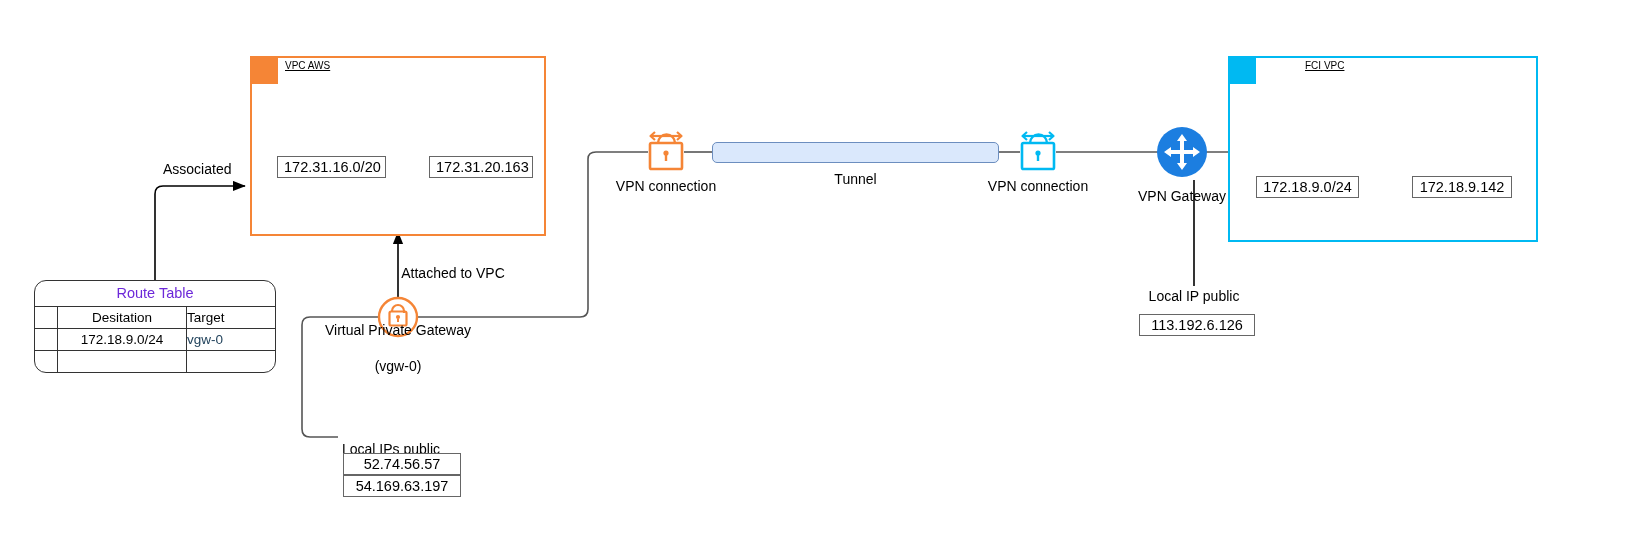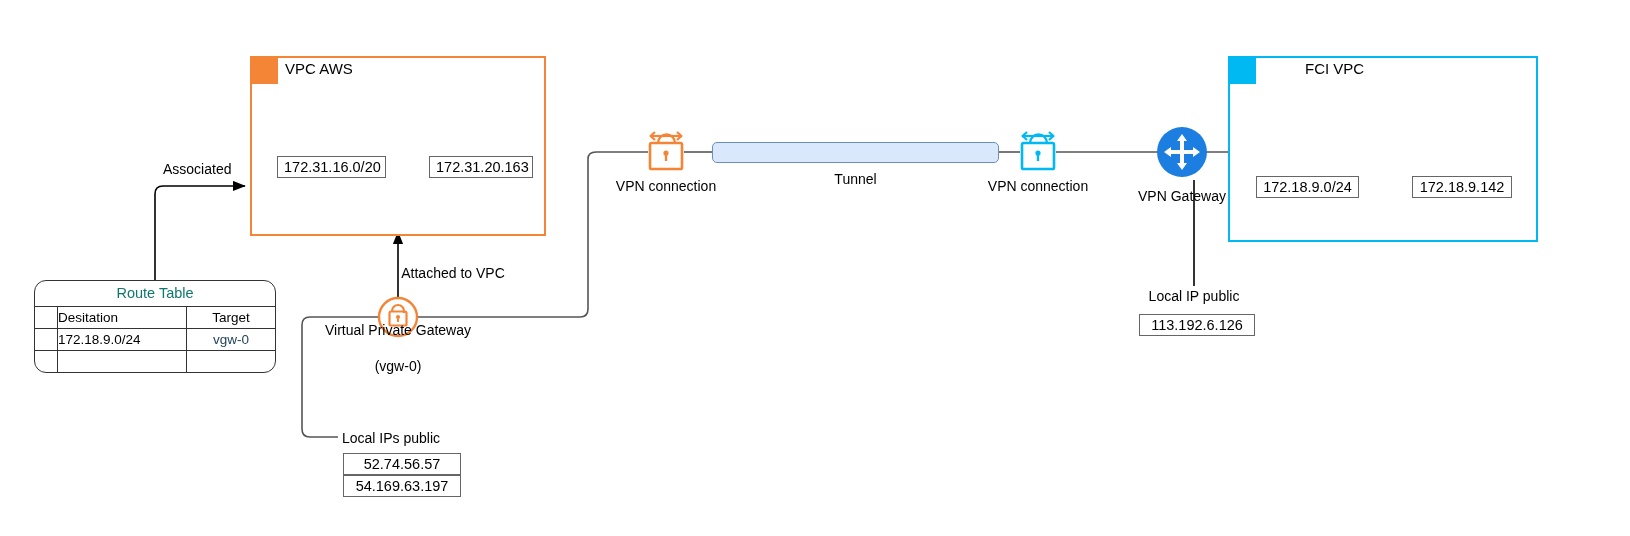--- a/index.html
+++ b/index.html
@@ -20,21 +20,21 @@
   .vpc-box.fci  { border: 2px solid #00b9f2; }
 
   .vpc-badge {
     position: absolute; width: 26px; height: 26px;
     display: flex; align-items: center; justify-content: center;
   }
   .vpc-badge.aws { background: #f58536; }
   .vpc-badge.fci { background: #00b9f2; }
 
   .vpc-title {
-    position: absolute; font-size: 15px; color: #000; white-space: nowrap;
+    position: absolute; font-size: 10px; color: #000; white-space: nowrap; text-decoration: underline;
   }
 
   
   .ipbox {
     position: absolute; box-sizing: border-box;
     border: 1.6px solid #666666; background: #ffffff;
     font-size: 14.5px; color: #000000; text-align: center;
     line-height: 20px; height: 22px; padding: 0 6px;
     white-space: nowrap;
   }
@@ -54,30 +54,30 @@
   }
 
   
   .route-table {
     position: absolute; box-sizing: border-box;
     border: 1.6px solid #333333; border-radius: 12px;
     background: #ffffff; overflow: hidden;
   }
   .rt-title {
     height: 25px; line-height: 25px; text-align: center;
-    font-size: 14.5px; color: #0f766e;
+    font-size: 14.5px; color: #6d28d9;
     border-bottom: 1.4px solid #333333;
   }
   .rt-row { display: flex; height: 21px; }
   .rt-row.hdr { border-bottom: 1.4px solid #333333; }
   .rt-row.data { border-bottom: 1.4px solid #333333; }
   .rt-c0 { width: 22px; border-right: 1.4px solid #333333; }
   .rt-c1 { width: 128px; border-right: 1.4px solid #333333;
-           font-size: 13.5px; line-height: 21px; }
-  .rt-c2 { flex: 1; text-align: center; font-size: 13.5px; line-height: 21px; }
+           text-align: center; font-size: 13.5px; line-height: 21px; }
+  .rt-c2 { flex: 1; font-size: 13.5px; line-height: 21px; }
   .rt-c2.tgt { color: #23445d; }
 
   
   svg.overlay { position: absolute; left: 0; top: 0; width: 1630px; height: 536px; pointer-events: none; }
 </style>
 </head>
 <body>
 
 <div id="canvas">
 
@@ -220,21 +220,21 @@
   <div class="tlabel center" style="left:958px; top:178px; width:160px;">VPN connection</div>
 
   <div class="tlabel center" style="left:1112px; top:188px; width:140px;">VPN Gateway</div>
   <div class="tlabel center" style="left:1124px; top:288px; width:140px;">Local IP public</div>
   <div class="ipbox" style="left:1139px; top:314px; width:116px;">113.192.6.126</div>
 
   <div class="tlabel center" style="left:328px; top:265px; width:250px;">Attached to VPC</div>
   <div class="tlabel center" style="left:298px; top:322px; width:200px;">Virtual Private Gateway</div>
   <div class="tlabel center" style="left:298px; top:358px; width:200px;">(vgw-0)</div>
 
-  <div class="tlabel" style="left:342px; top:430px;">Local IPs public</div>
+  <div class="tlabel" style="left:342px; top:441px;">Local IPs public</div>
   <div class="ipbox" style="left:343px; top:453px; width:118px;">52.74.56.57</div>
   <div class="ipbox" style="left:343px; top:475px; width:118px;">54.169.63.197</div>
 
   <div class="tlabel" style="left:163px; top:161px;">Associated</div>
 
   <div class="route-table" style="left:34px; top:280px; width:242px; height:93px;">
     <div class="rt-title">Route Table</div>
 
     <div class="rt-row hdr">
       <div class="rt-c0"></div>

